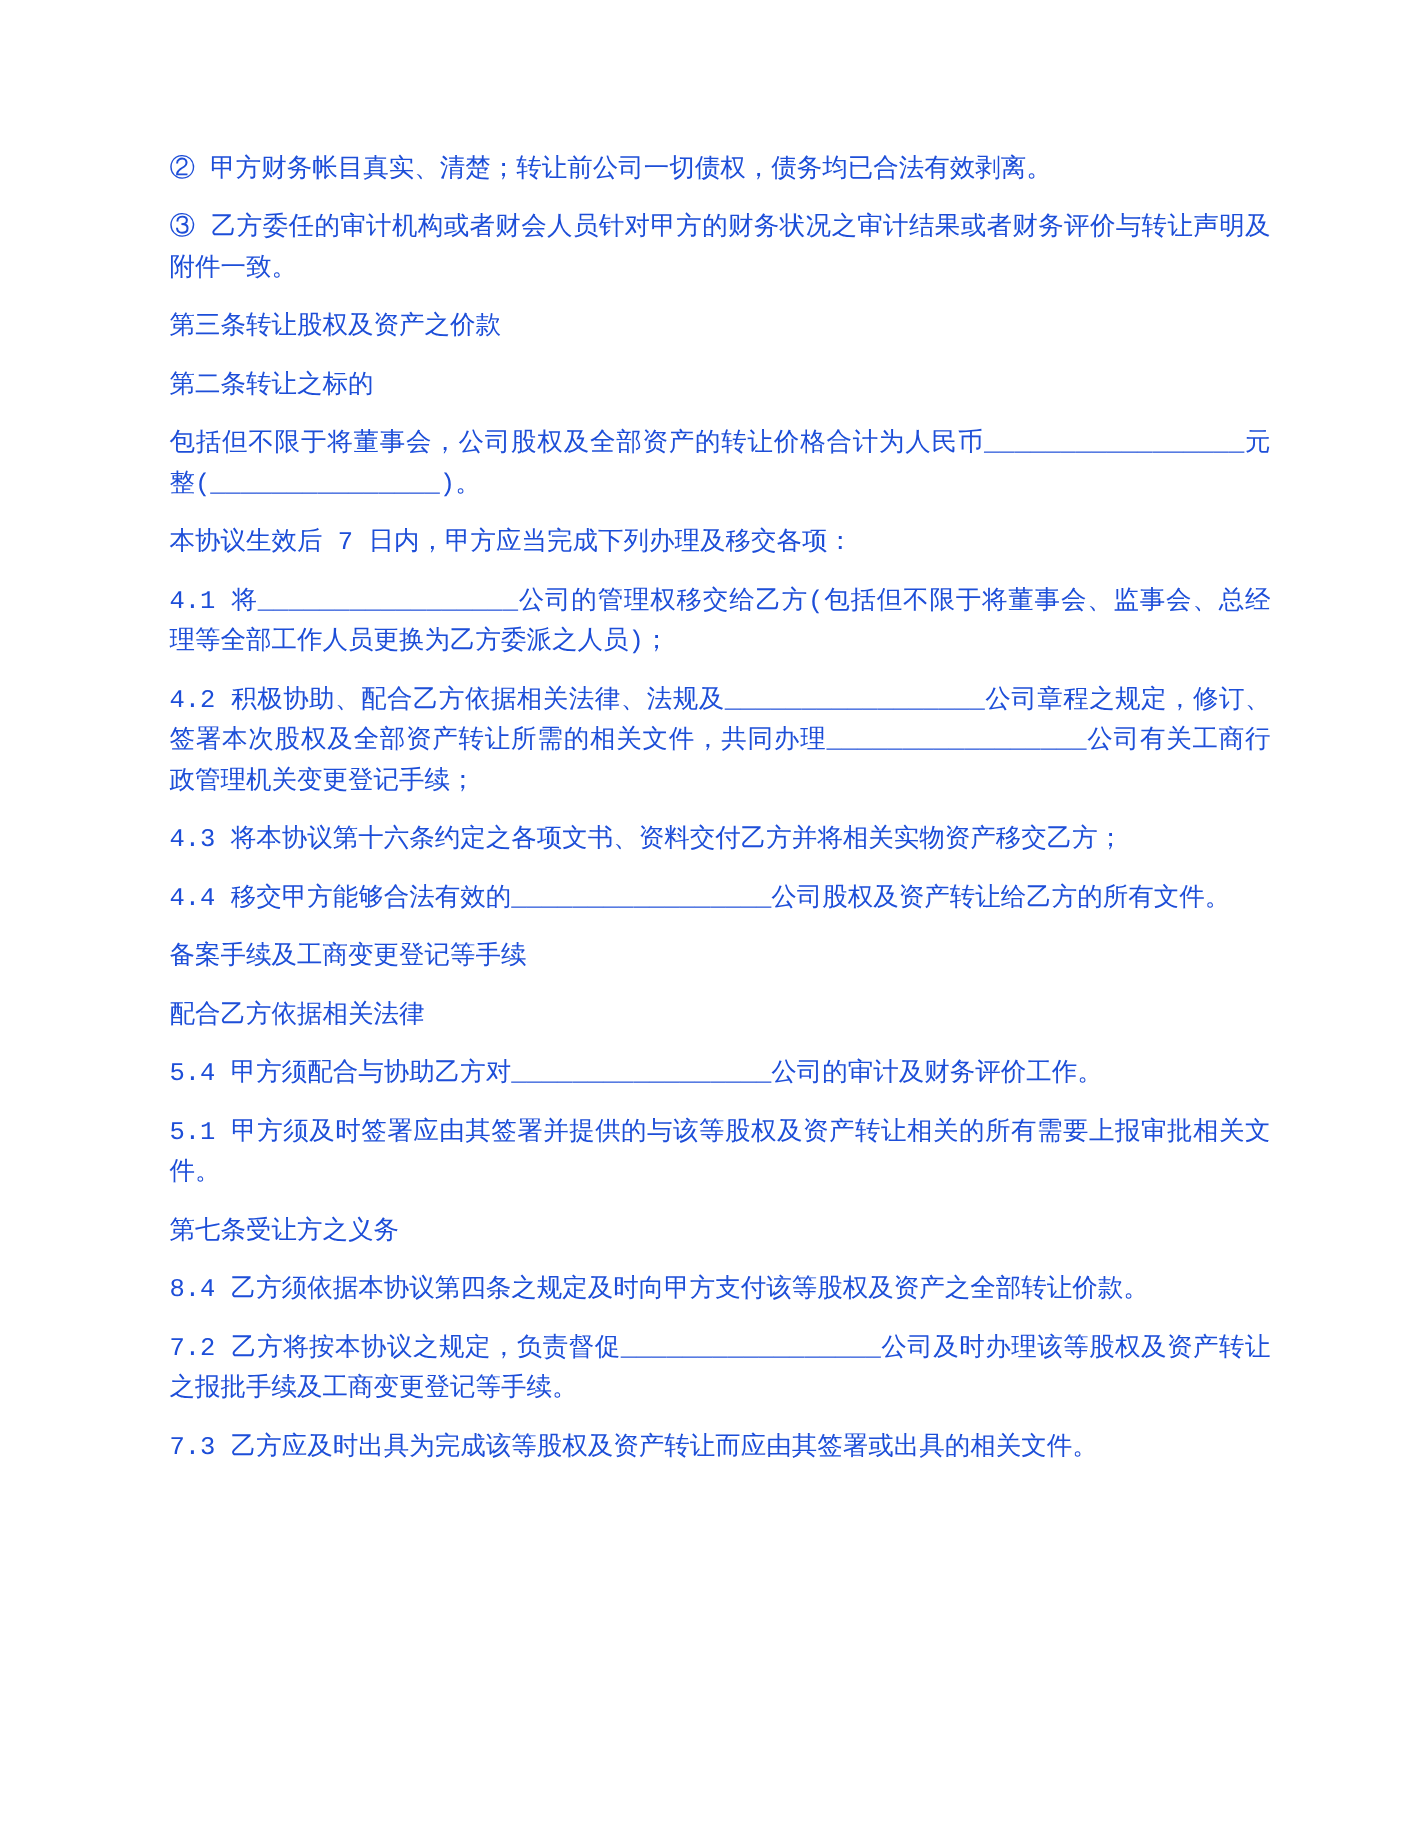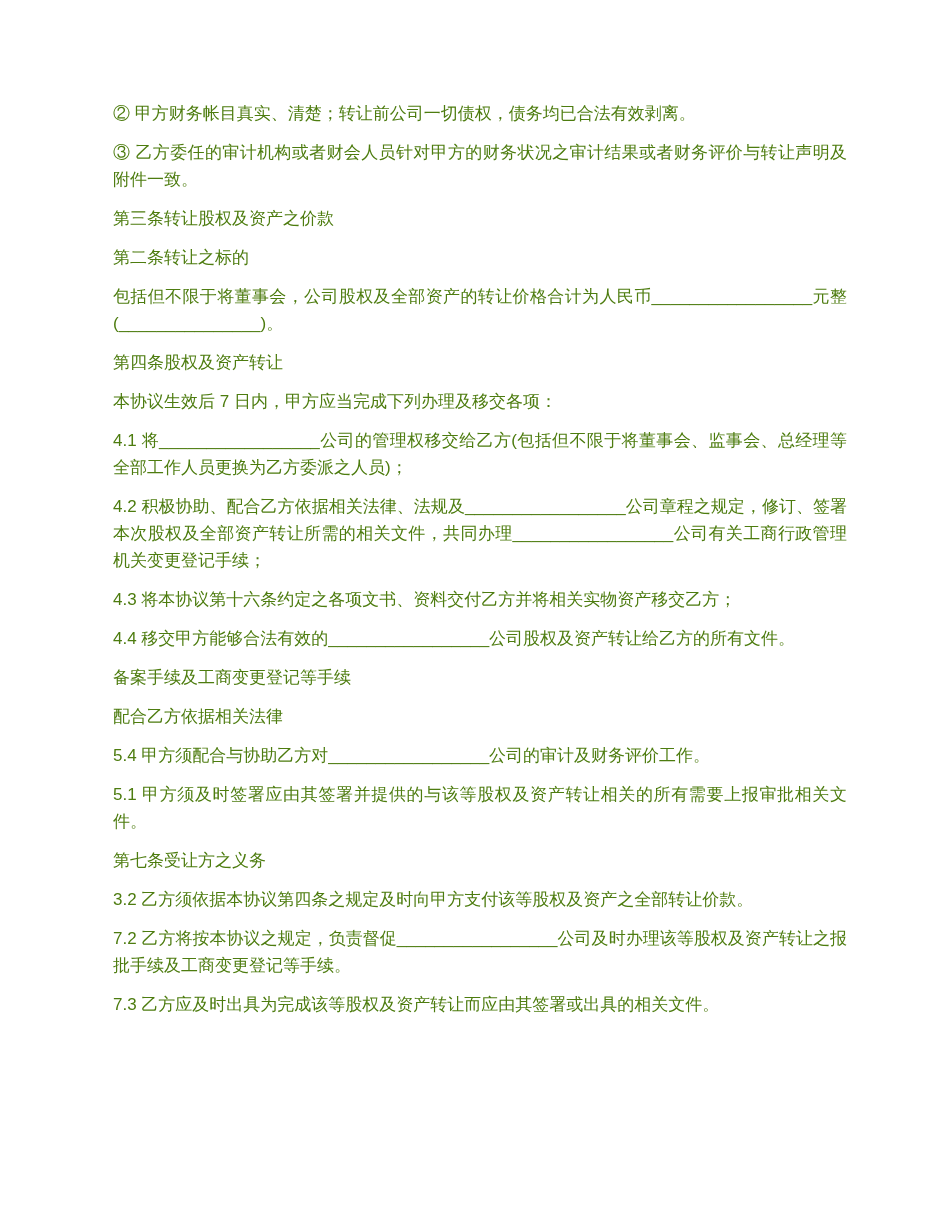--- a/index.html
+++ b/index.html
@@ -11,47 +11,46 @@
     width: 950px;
     height: 1230px;
     overflow: hidden;
   }
   .page {
     box-sizing: border-box;
     width: 950px;
     height: 1230px;
     background: #ffffff;
     padding: 100px 103px 40px 113px;
-    color: #4d7c0f;
-    font-family: Liberation Sans, sans-serif;
+    color: #1d4ed8;
+    font-family: Liberation Mono, monospace;
     font-size: 17px;
     line-height: 27px;
     text-align: justify;
   }
   .page p {
     margin: 0 0 12px 0;
     word-break: break-all;
   }
 </style>
 </head>
 <body>
 
 <div class="page">
   <p>② 甲方财务帐目真实、清楚；转让前公司一切债权，债务均已合法有效剥离。</p>
   <p>③ 乙方委任的审计机构或者财会人员针对甲方的财务状况之审计结果或者财务评价与转让声明及附件一致。</p>
   <p>第三条转让股权及资产之价款</p>
   <p>第二条转让之标的</p>
   <p>包括但不限于将董事会，公司股权及全部资产的转让价格合计为人民币_________________元整(_______________)。</p>
-  <p>第四条股权及资产转让</p>
   <p>本协议生效后 7 日内，甲方应当完成下列办理及移交各项：</p>
   <p>4.1 将_________________公司的管理权移交给乙方(包括但不限于将董事会、监事会、总经理等全部工作人员更换为乙方委派之人员)；</p>
   <p>4.2 积极协助、配合乙方依据相关法律、法规及_________________公司章程之规定，修订、签署本次股权及全部资产转让所需的相关文件，共同办理_________________公司有关工商行政管理机关变更登记手续；</p>
   <p>4.3 将本协议第十六条约定之各项文书、资料交付乙方并将相关实物资产移交乙方；</p>
   <p>4.4 移交甲方能够合法有效的_________________公司股权及资产转让给乙方的所有文件。</p>
   <p>备案手续及工商变更登记等手续</p>
   <p>配合乙方依据相关法律</p>
   <p>5.4 甲方须配合与协助乙方对_________________公司的审计及财务评价工作。</p>
   <p>5.1 甲方须及时签署应由其签署并提供的与该等股权及资产转让相关的所有需要上报审批相关文件。</p>
   <p>第七条受让方之义务</p>
-  <p>3.2 乙方须依据本协议第四条之规定及时向甲方支付该等股权及资产之全部转让价款。</p>
+  <p>8.4 乙方须依据本协议第四条之规定及时向甲方支付该等股权及资产之全部转让价款。</p>
   <p>7.2 乙方将按本协议之规定，负责督促_________________公司及时办理该等股权及资产转让之报批手续及工商变更登记等手续。</p>
   <p>7.3 乙方应及时出具为完成该等股权及资产转让而应由其签署或出具的相关文件。</p>
 </div>
 
 </body></html>

